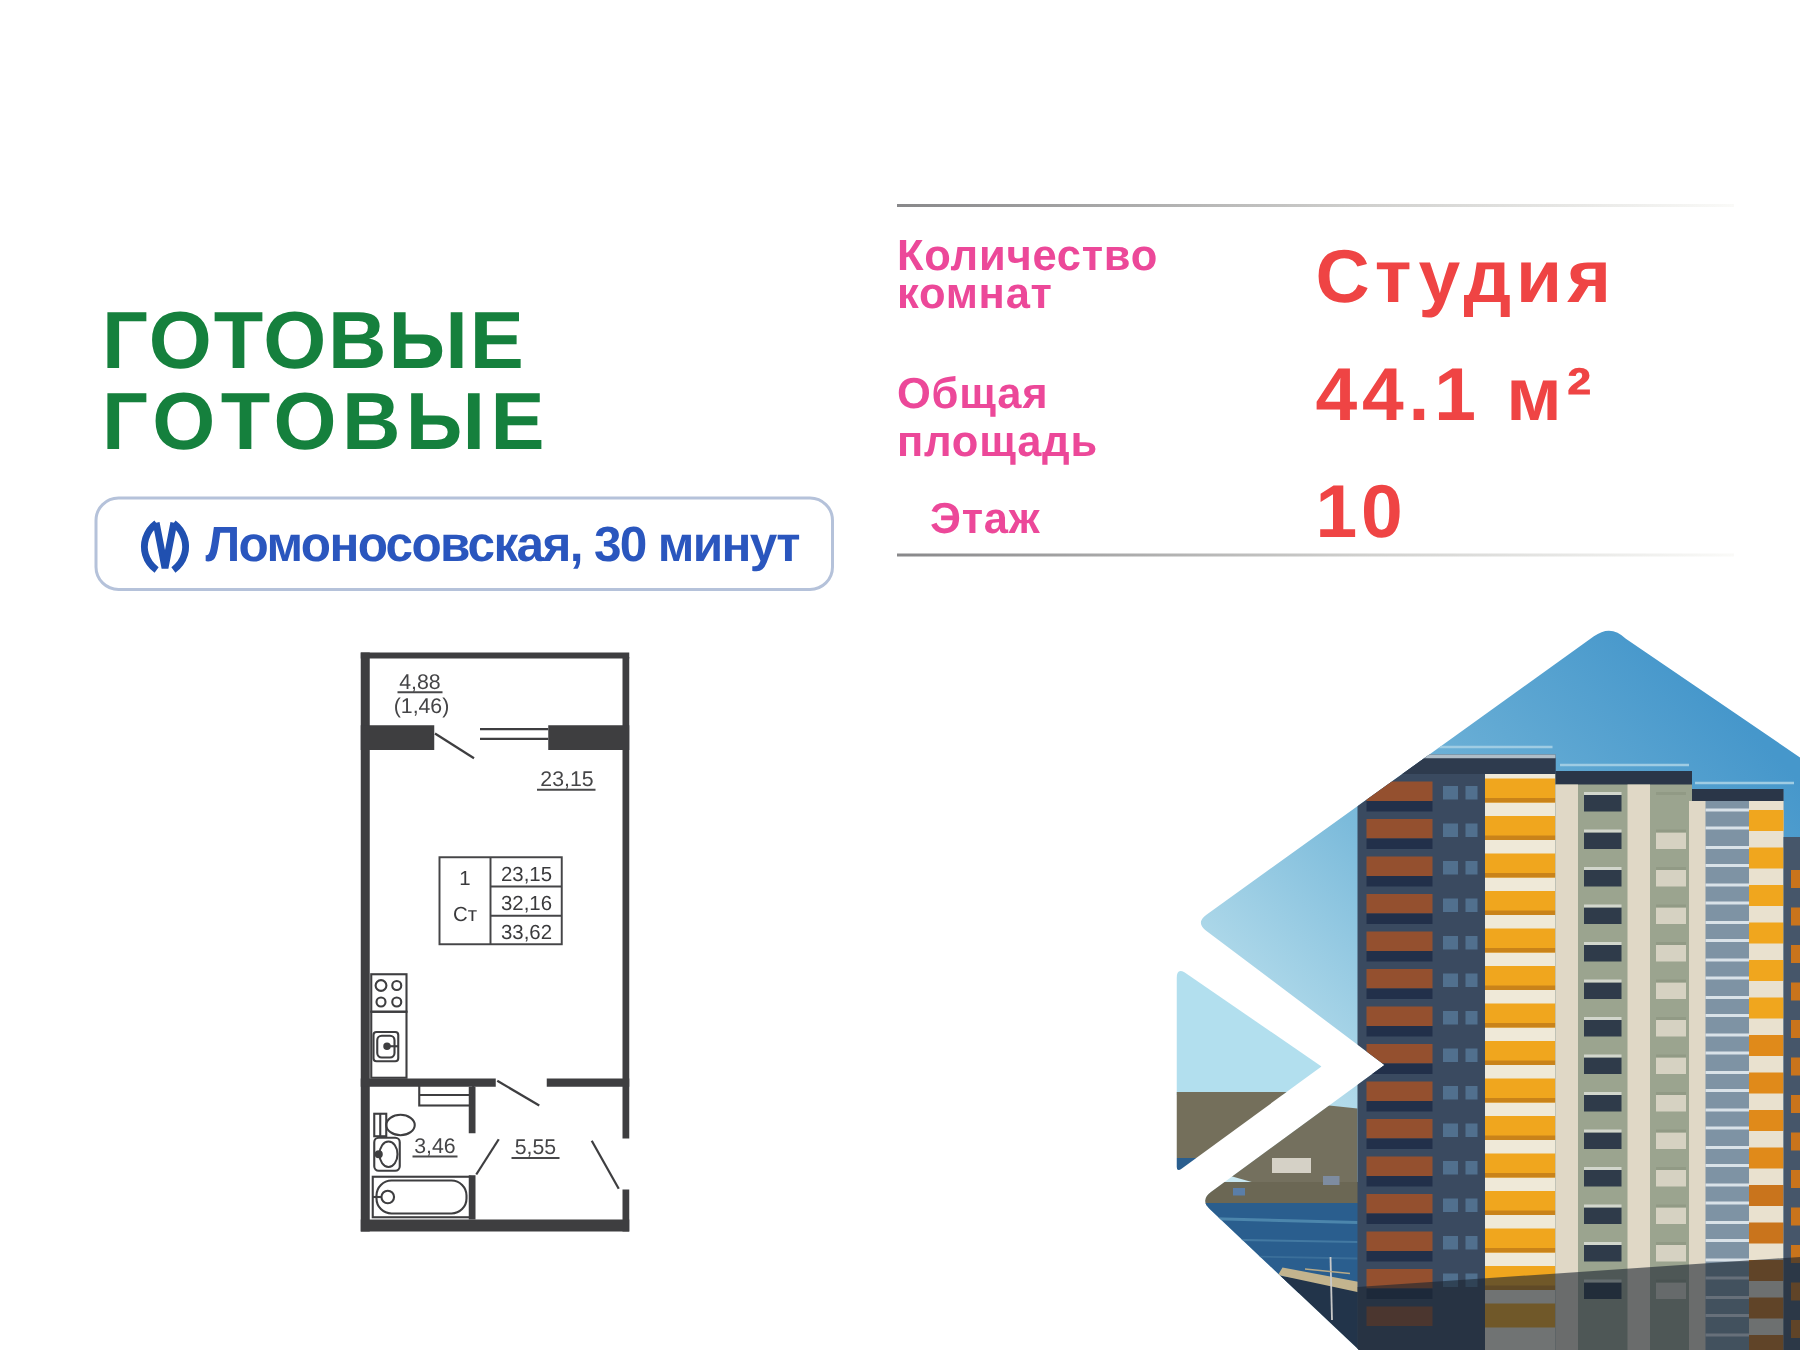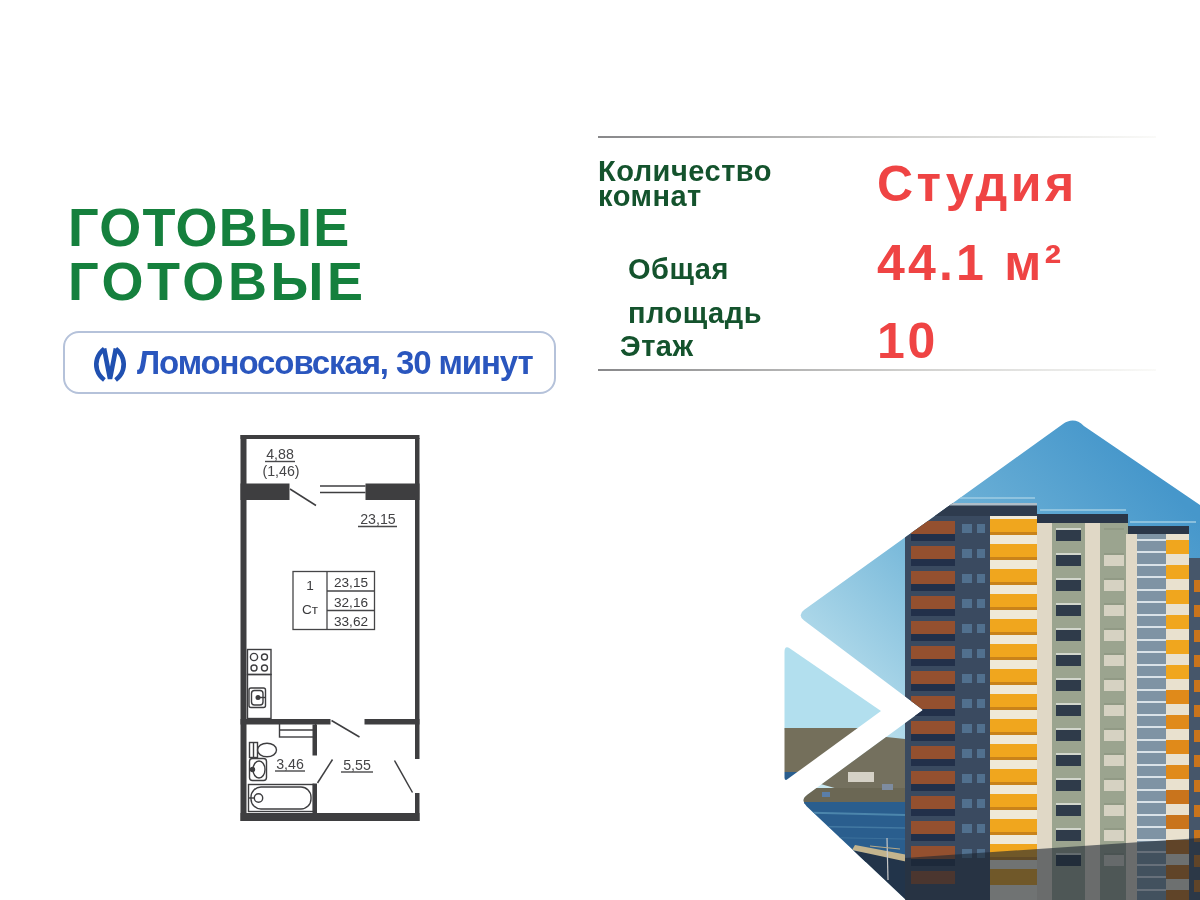--- a/index.html
+++ b/index.html
@@ -2,41 +2,41 @@
 <html><head><meta charset="utf-8">
 <style>
   html,body{margin:0;padding:0;}
   body{width:1200px;height:900px;background:#fff;font-family:"Liberation Sans",sans-serif;overflow:hidden;position:relative;}
   .abs{position:absolute;}
   #title{left:68px;top:200px;color:#15803d;font-weight:bold;font-size:54px;line-height:54px;letter-spacing:1.3px;}
   #badge{left:63px;top:331px;width:489px;height:59px;border:2px solid #B5C2DA;border-radius:16px;display:flex;align-items:center;}
   #badge span{color:#2A56BE;font-weight:bold;font-size:33px;margin-left:8px;letter-spacing:-1.1px;white-space:nowrap;}
   #mlogo{margin-left:26px;width:38px;height:38px;flex:none;}
   .hairline{height:2px;background:linear-gradient(90deg,#88888a,#cfcfcd 55%,#fafaf8);}
-  .lbl{color:#14532d;font-weight:bold;font-size:29px;}
+  .lbl{color:#ec4899;font-weight:bold;font-size:29px;}
   .val{color:#ef4444;font-weight:bold;font-size:50px;line-height:50px;letter-spacing:2.6px;}
 </style></head>
 <body>
 <div id="title" class="abs">ГОТОВЫЕ<br><span style="letter-spacing:3.6px">ГОТОВЫЕ</span></div>
 
 <div id="badge" class="abs">
 <svg id="mlogo" viewBox="0 0 38 38">
   <g fill="none" stroke="#2050B0" stroke-width="4.6">
   <path d="M 13.3 4.8 C 6.0 10.2, 4.0 19, 6.0 25.7 C 7.3 30.1, 9.8 33.4, 13.4 36.0"></path>
   <path d="M 24.7 4.8 C 32.0 10.2, 34.0 19, 32.0 25.7 C 30.7 30.1, 28.2 33.4, 24.6 36.0"></path>
   <path d="M 13.1 4.5 L 19 34.8 L 24.9 4.5"></path>
   </g>
 </svg>
 <span>Ломоносовская, 30 минут</span>
 </div>
 
 <div class="abs hairline" style="left:598px;top:136px;width:558px"></div>
 <div class="abs hairline" style="left:598px;top:369px;width:558px"></div>
 <div class="abs lbl" style="left:598px;top:159px;line-height:25px;letter-spacing:0.5px">Количество<br>комнат</div>
-<div class="abs lbl" style="left:628px;top:247px;line-height:44px;letter-spacing:0.5px">Общая<br>площадь</div>
+<div class="abs lbl" style="left:598px;top:247px;line-height:32px;letter-spacing:0.5px">Общая<br>площадь</div>
 <div class="abs lbl" style="left:620px;top:332px;line-height:29px;letter-spacing:0.5px">Этаж</div>
 <div class="abs val" style="left:877px;top:159px;letter-spacing:3.4px">Студия</div>
 <div class="abs val" style="left:877px;top:238px;letter-spacing:3.2px">44.1 м²</div>
 <div class="abs val" style="left:877px;top:316px">10</div>
 
 <svg class="abs" style="left:236px;top:430px" width="188" height="396" viewBox="236 430 188 396">
 <g fill="#3E3E40">
 
   <rect x="240.5" y="435" width="179" height="4"></rect>
   <rect x="240.5" y="435" width="6" height="386"></rect>

